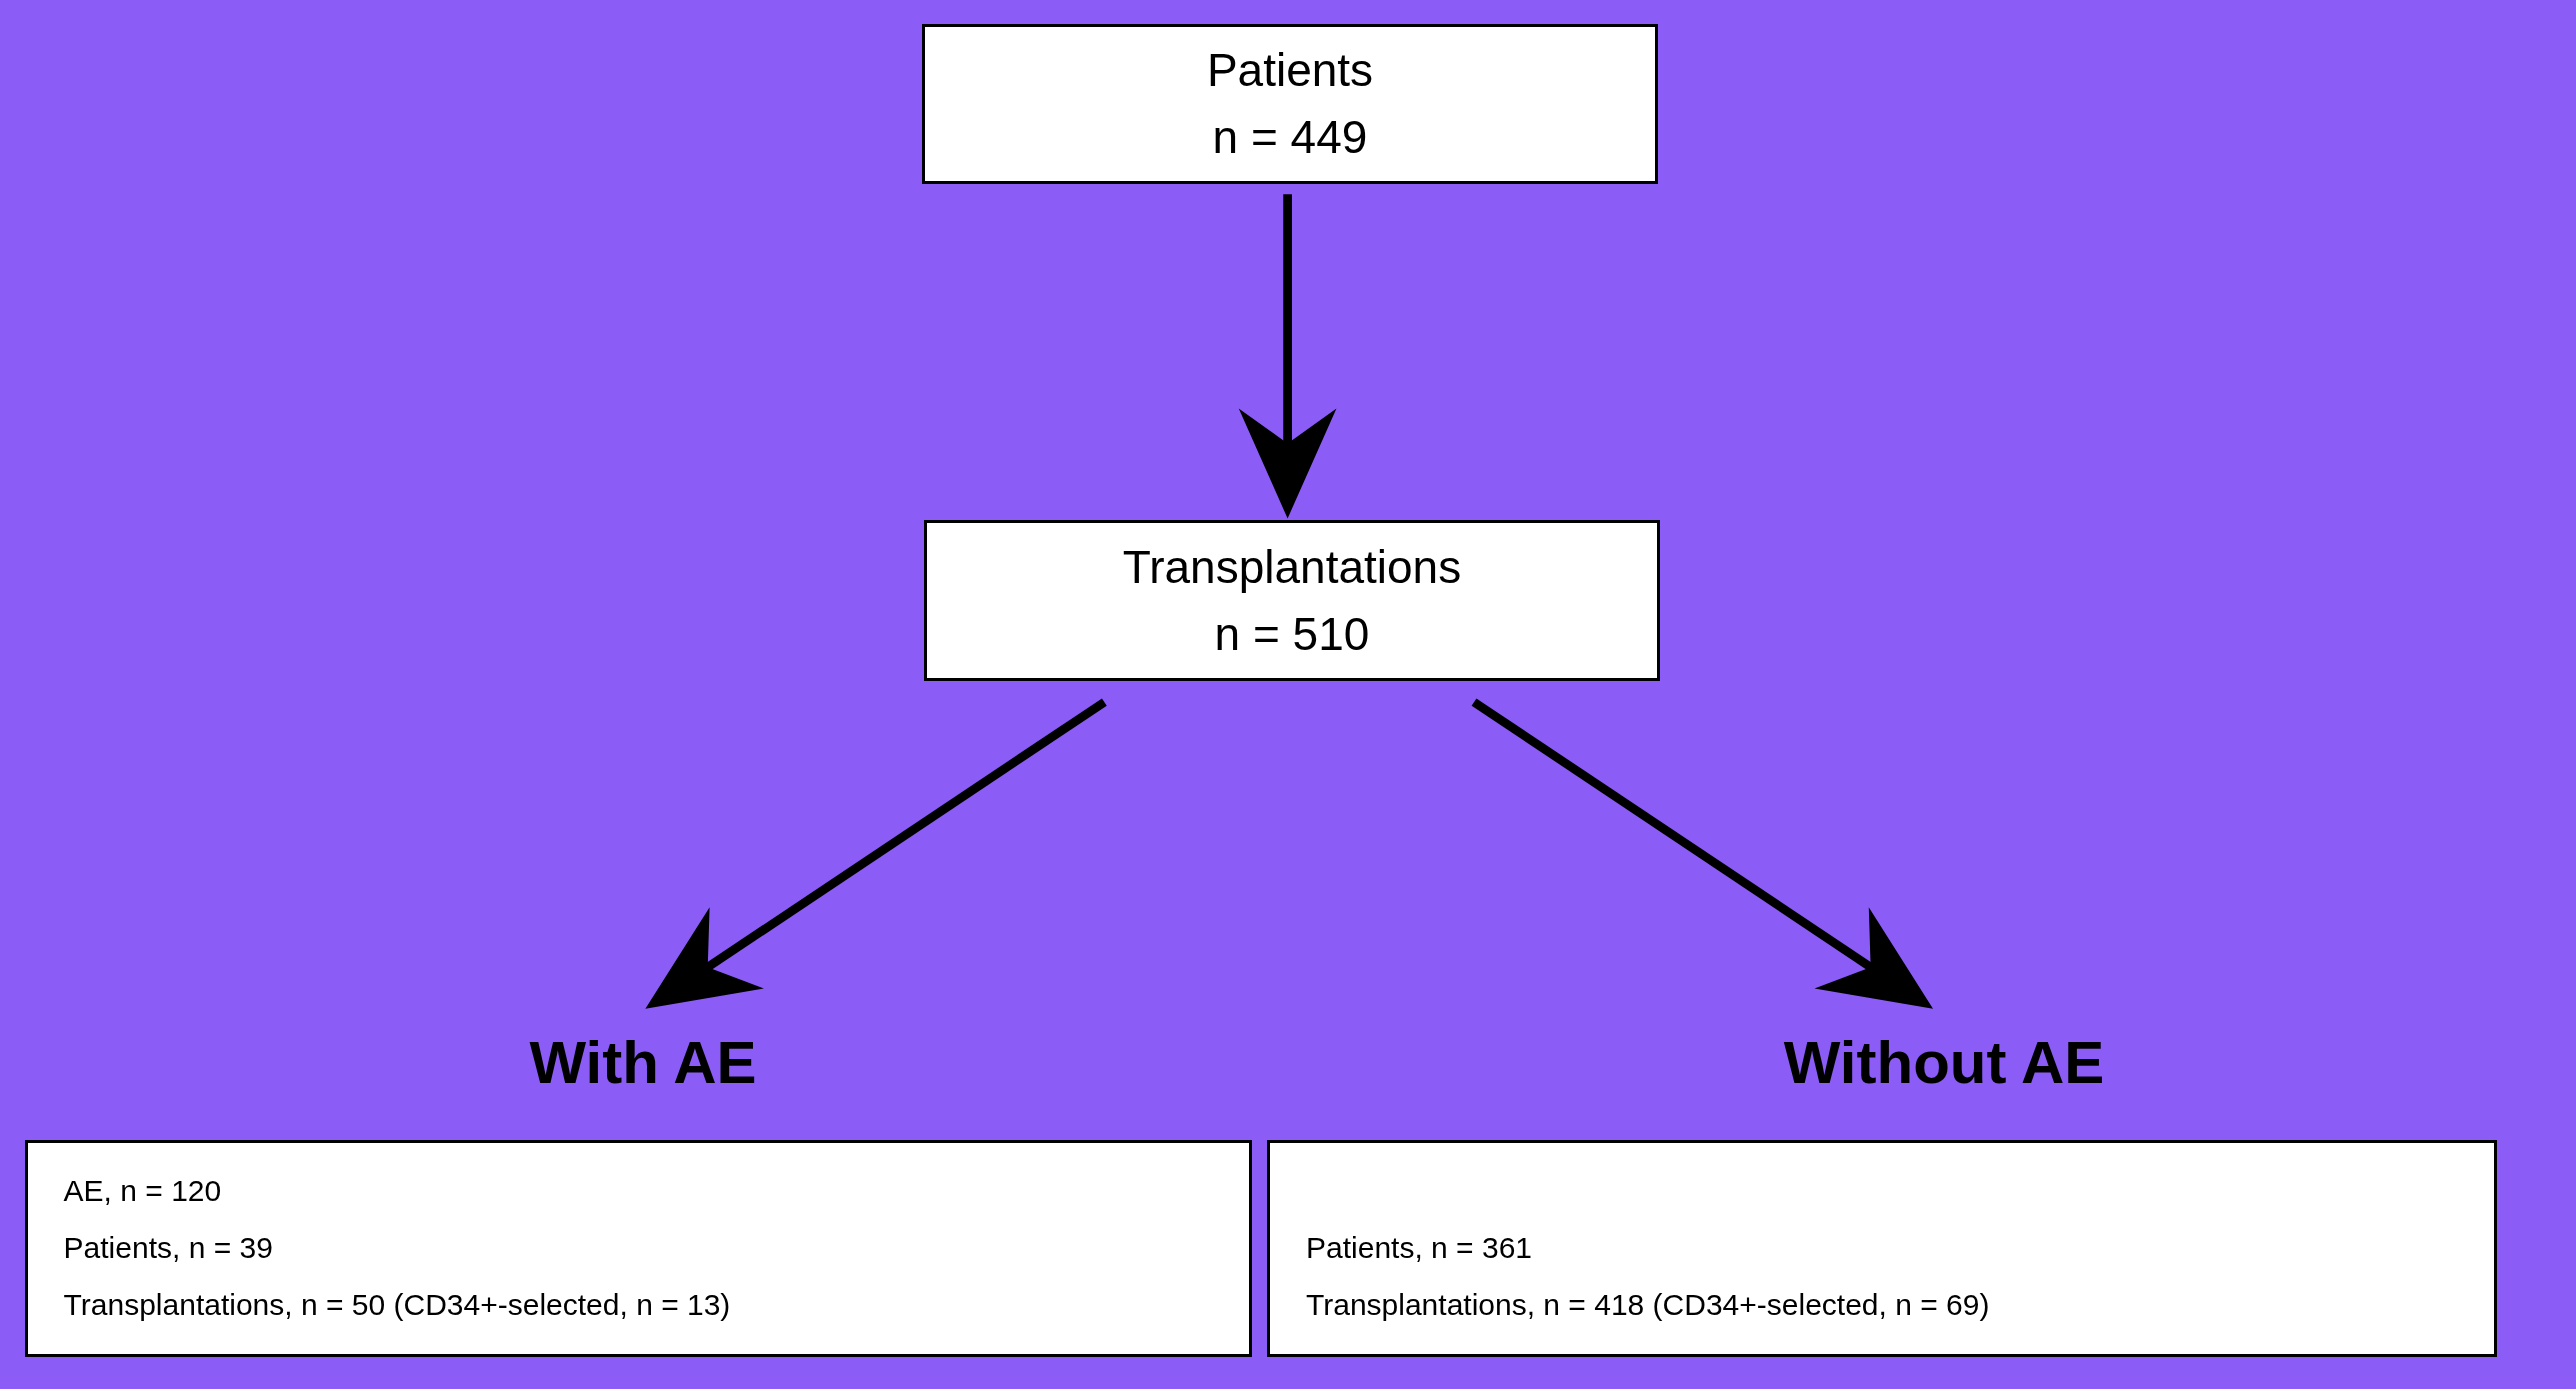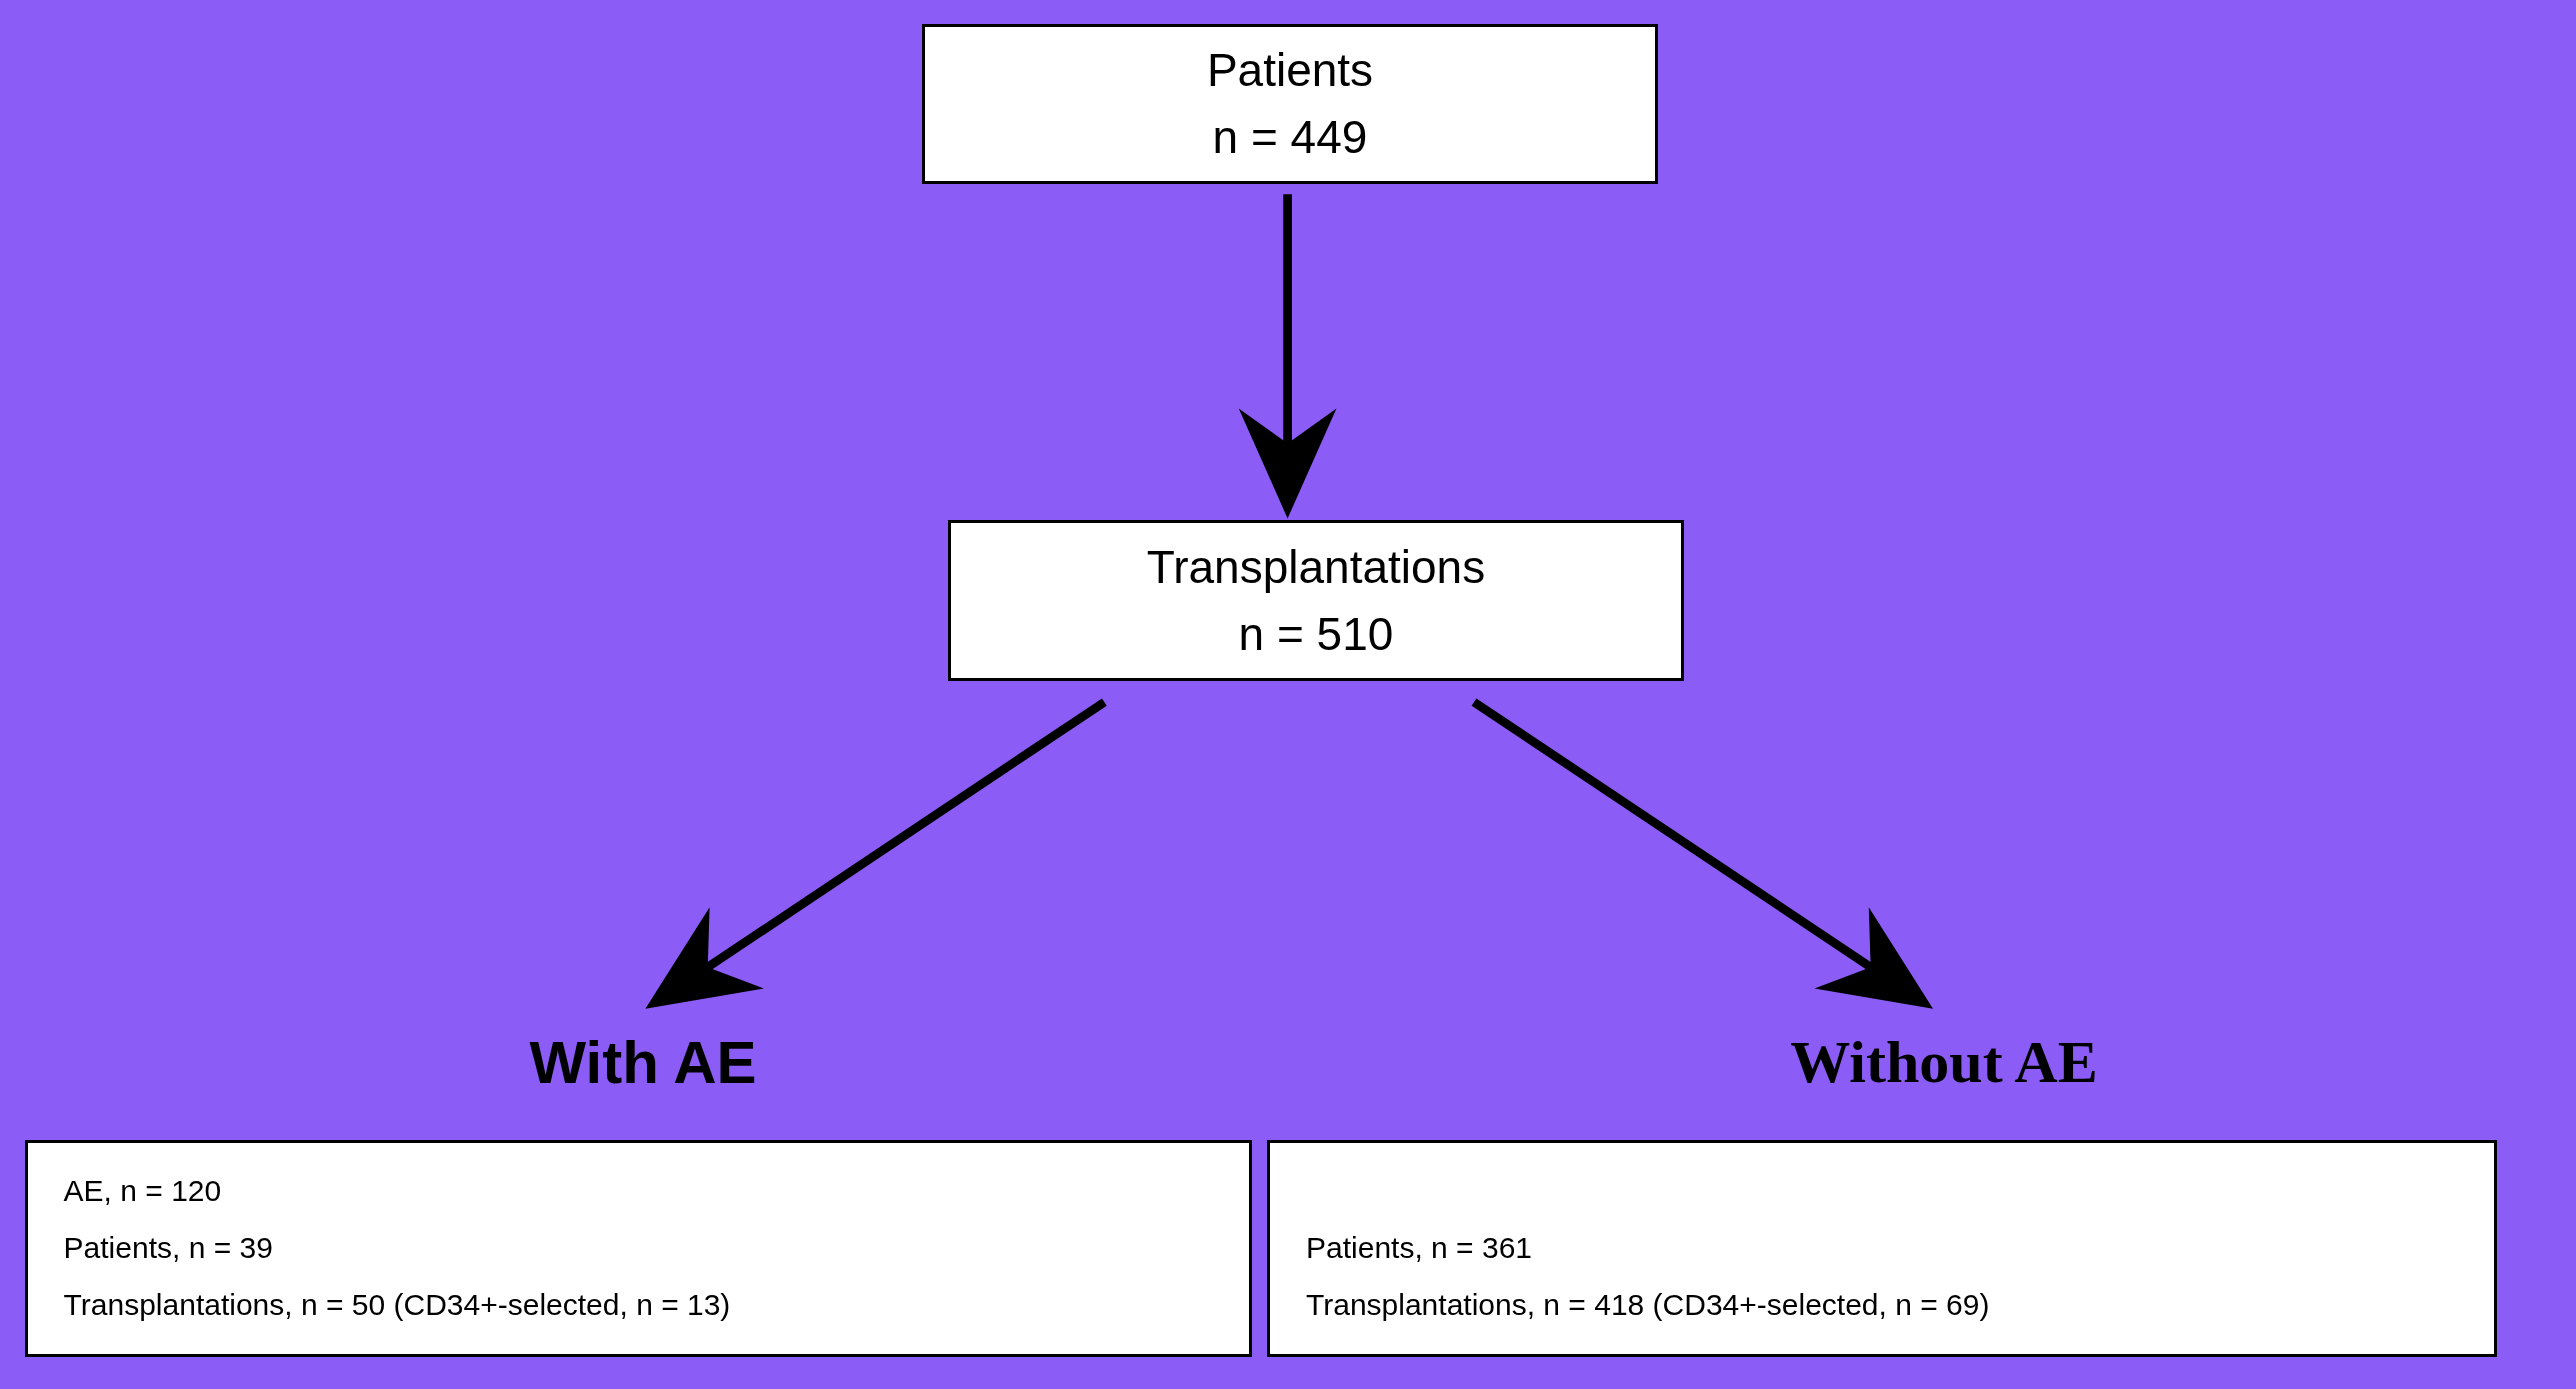--- a/index.html
+++ b/index.html
@@ -85,28 +85,28 @@
     <line x1="1392" y1="885" x2="828" y2="1262" stroke="#000000" stroke-width="11" marker-end="url(#barb-arrow)"></line>
 
     <line x1="1858" y1="885" x2="2422" y2="1262" stroke="#000000" stroke-width="11" marker-end="url(#barb-arrow)"></line>
   </svg>
 
   <div class="node-box centered" style="left:922px; top:24px; width:736px; height:160px;">
     <div class="node-line big">Patients</div>
     <div class="node-line big">n = 449</div>
   </div>
 
-  <div class="node-box centered" style="left:948px; top:520px; width:736px; height:161px;">
+  <div class="node-box centered" style="left:924px; top:520px; width:736px; height:161px;">
     <div class="node-line big">Transplantations</div>
     <div class="node-line big">n = 510</div>
   </div>
 
   <div class="group-label" style="left:643px; top:1038px;">With AE</div>
 
-  <div class="group-label" style="left:1944px; top:1038px;font-family:Liberation Serif, serif;">Without AE</div>
+  <div class="group-label" style="left:1944px; top:1038px;">Without AE</div>
 
   <div class="node-box left-text" style="left:24.6px; top:1140px; width:1227px; height:217px;">
     <div class="detail-stack" style="top:19px;">
       <div class="node-line">AE, n = 120</div>
       <div class="node-line">Patients, n = 39</div>
       <div class="node-line">Transplantations, n = 50 (CD34+-selected, n = 13)</div>
     </div>
   </div>
 
   <div class="node-box left-text" style="left:1267px; top:1140px; width:1230px; height:217px;">

